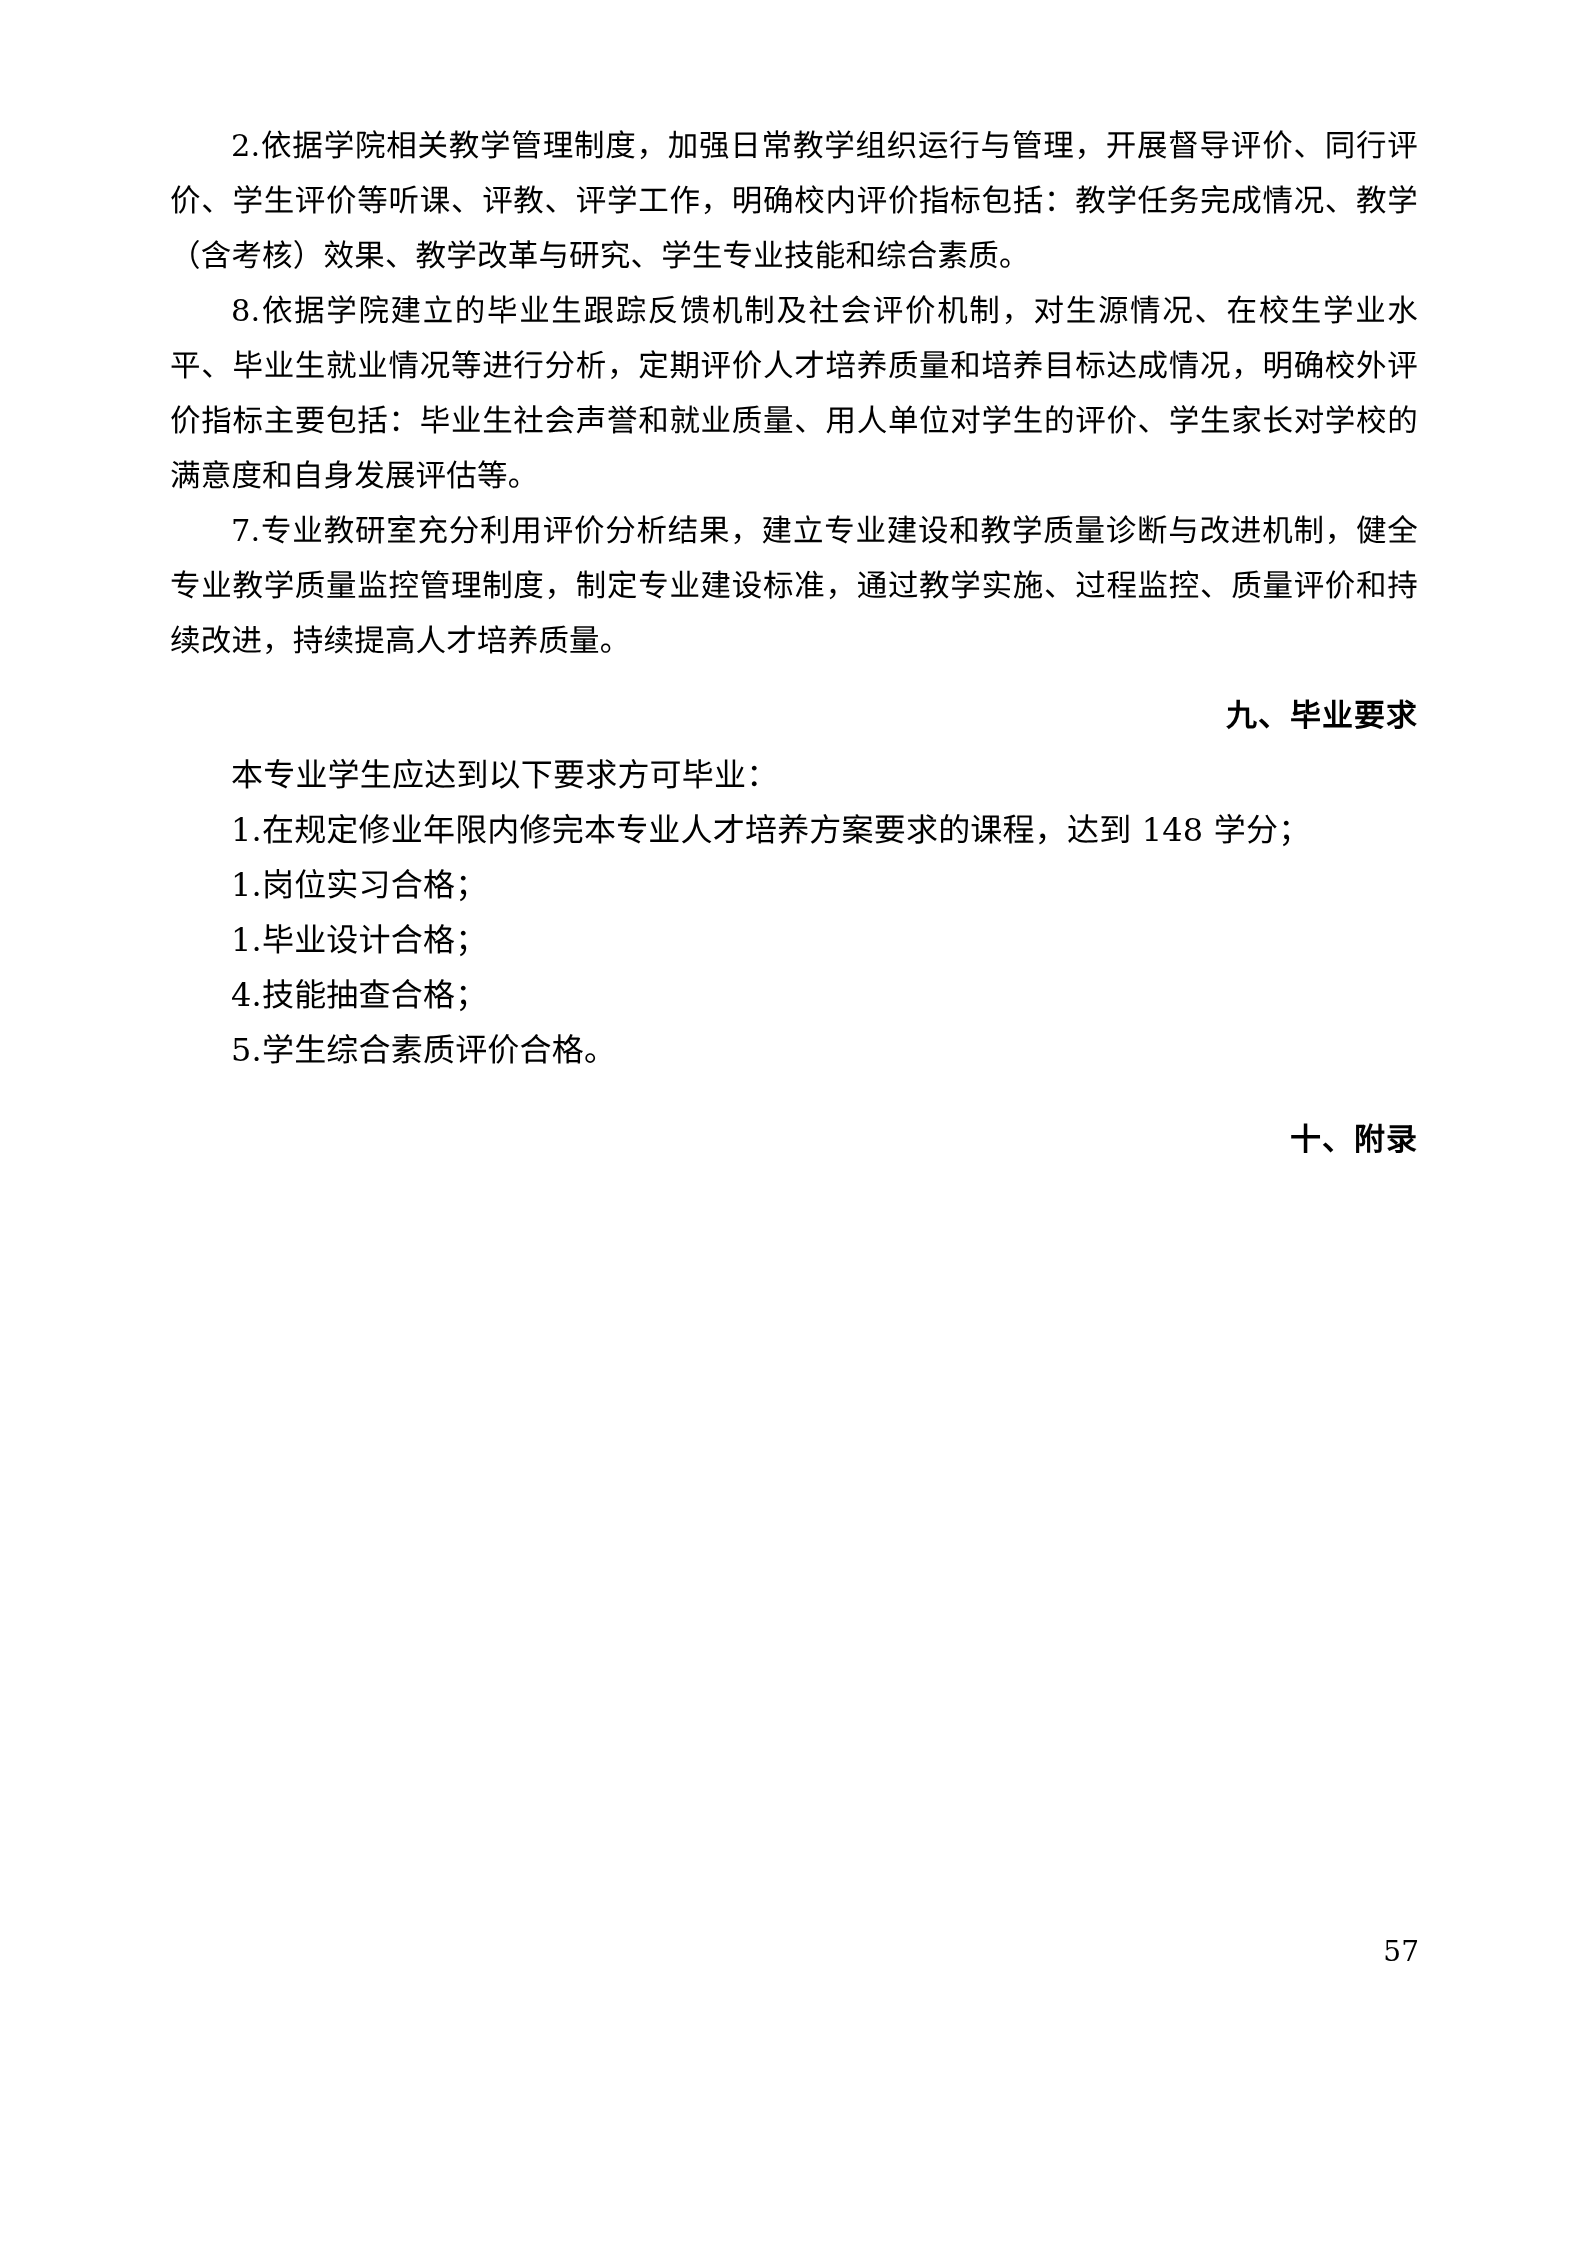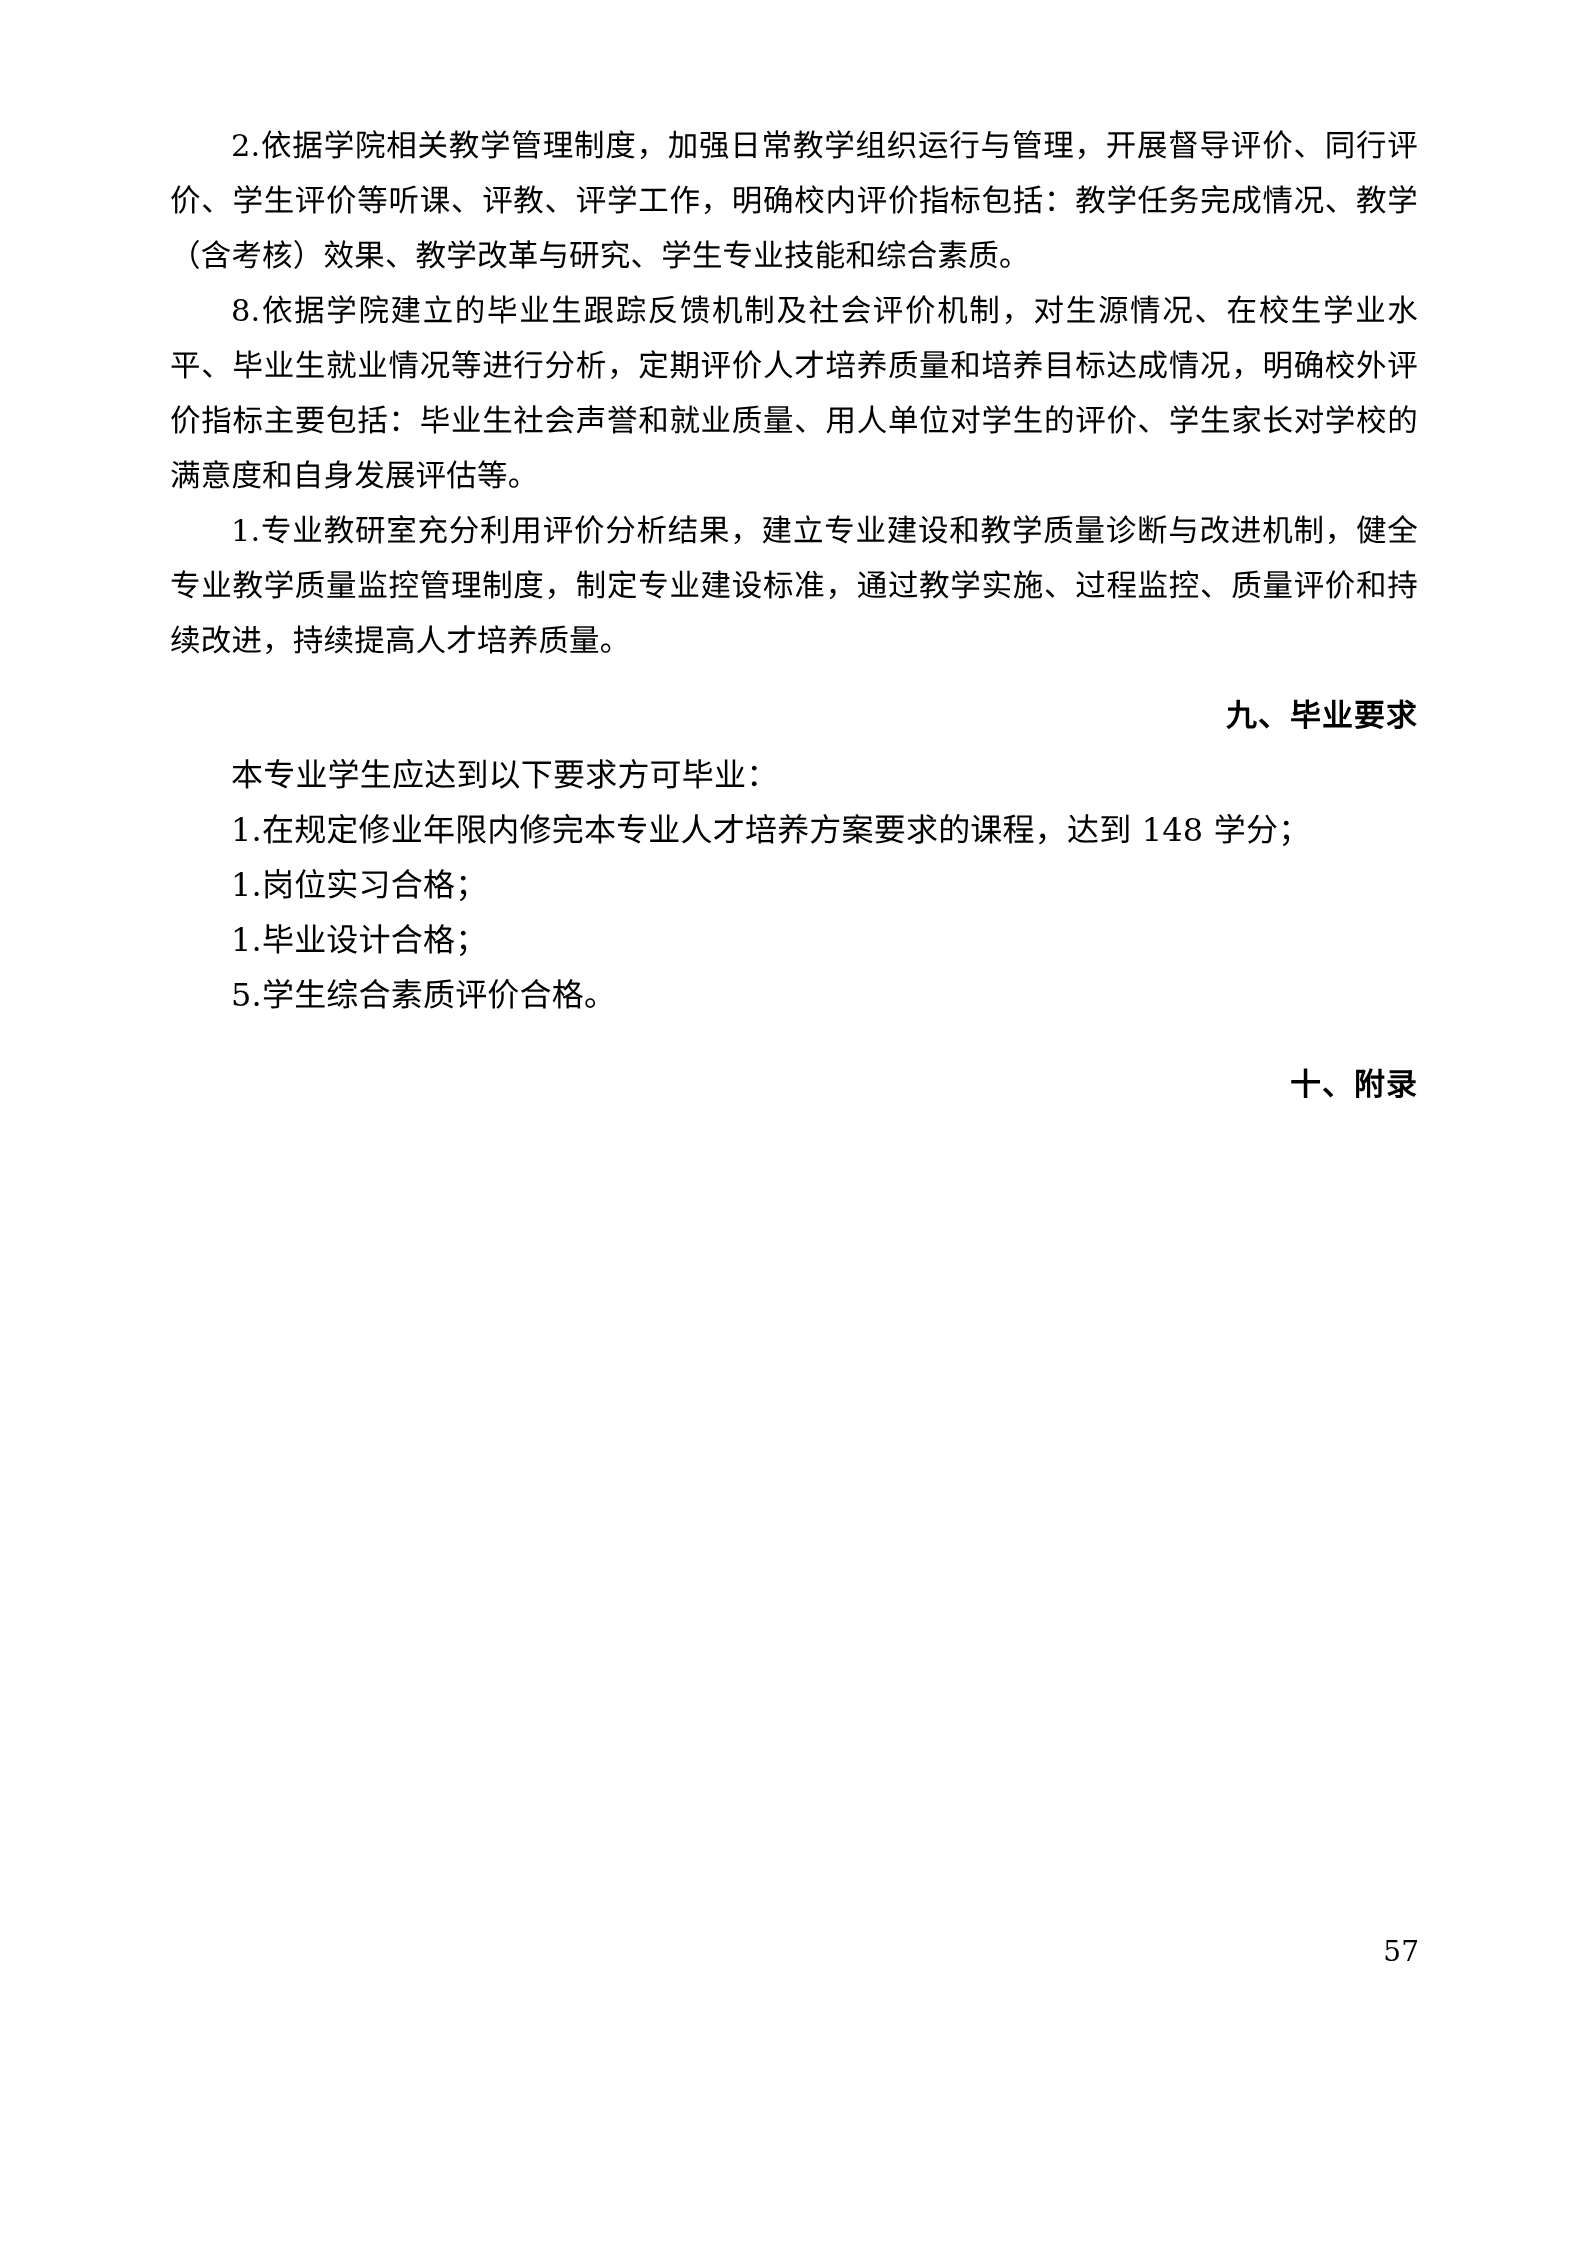--- a/index.html
+++ b/index.html
@@ -68,33 +68,34 @@
 </head>
 <body>
 
 <div class="page">
   <div class="content">
 
     <p class="body-para">2.依据学院相关教学管理制度，加强日常教学组织运行与管理，开展督导评价、同行评价、学生评价等听课、评教、评学工作，明确校内评价指标包括：教学任务完成情况、教学（含考核）效果、教学改革与研究、学生专业技能和综合素质。</p>
 
     <p class="body-para">8.依据学院建立的毕业生跟踪反馈机制及社会评价机制，对生源情况、在校生学业水平、毕业生就业情况等进行分析，定期评价人才培养质量和培养目标达成情况，明确校外评价指标主要包括：毕业生社会声誉和就业质量、用人单位对学生的评价、学生家长对学校的满意度和自身发展评估等。</p>
 
-    <p class="body-para">1.专业教研室充分利用评价分析结果，建立专业建设和教学质量诊断与改进机制，健全专业教学质量监控管理制度，制定专业建设标准，通过教学实施、过程监控、质量评价和持续改进，持续提高人才培养质量。</p>
+    <p class="body-para">7.专业教研室充分利用评价分析结果，建立专业建设和教学质量诊断与改进机制，健全专业教学质量监控管理制度，制定专业建设标准，通过教学实施、过程监控、质量评价和持续改进，持续提高人才培养质量。</p>
 
     <div class="spacer-md"></div>
 
     <h2 class="section-heading">九、毕业要求</h2>
 
     <div class="spacer-sm"></div>
 
     <p class="list-para">本专业学生应达到以下要求方可毕业：</p>
 
     <p class="list-para">1.在规定修业年限内修完本专业人才培养方案要求的课程，达到 148 学分；</p>
     <p class="list-para">1.岗位实习合格；</p>
     <p class="list-para">1.毕业设计合格；</p>
+    <p class="list-para">4.技能抽查合格；</p>
     <p class="list-para">5.学生综合素质评价合格。</p>
 
     <div class="spacer-lg"></div>
 
     <h2 class="section-heading">十、附录</h2>
 
   </div>
 
   <div class="page-number">57</div>
 </div>

